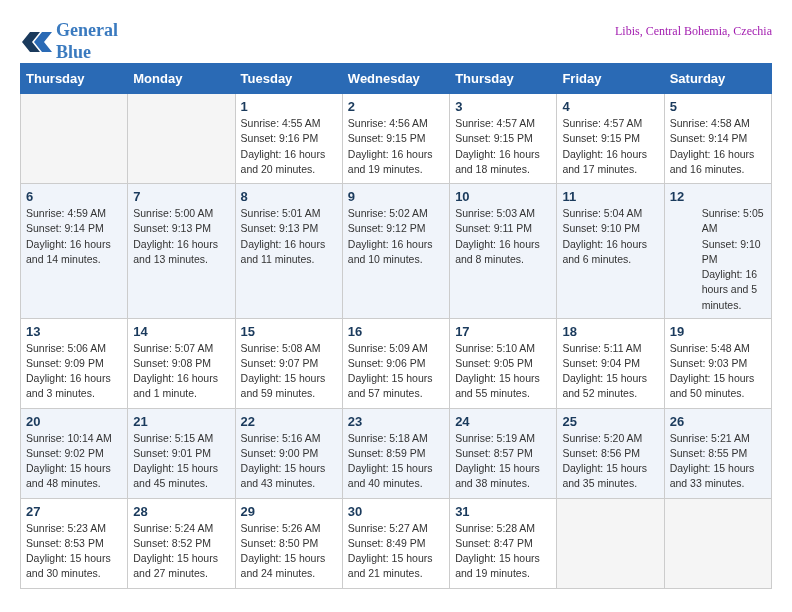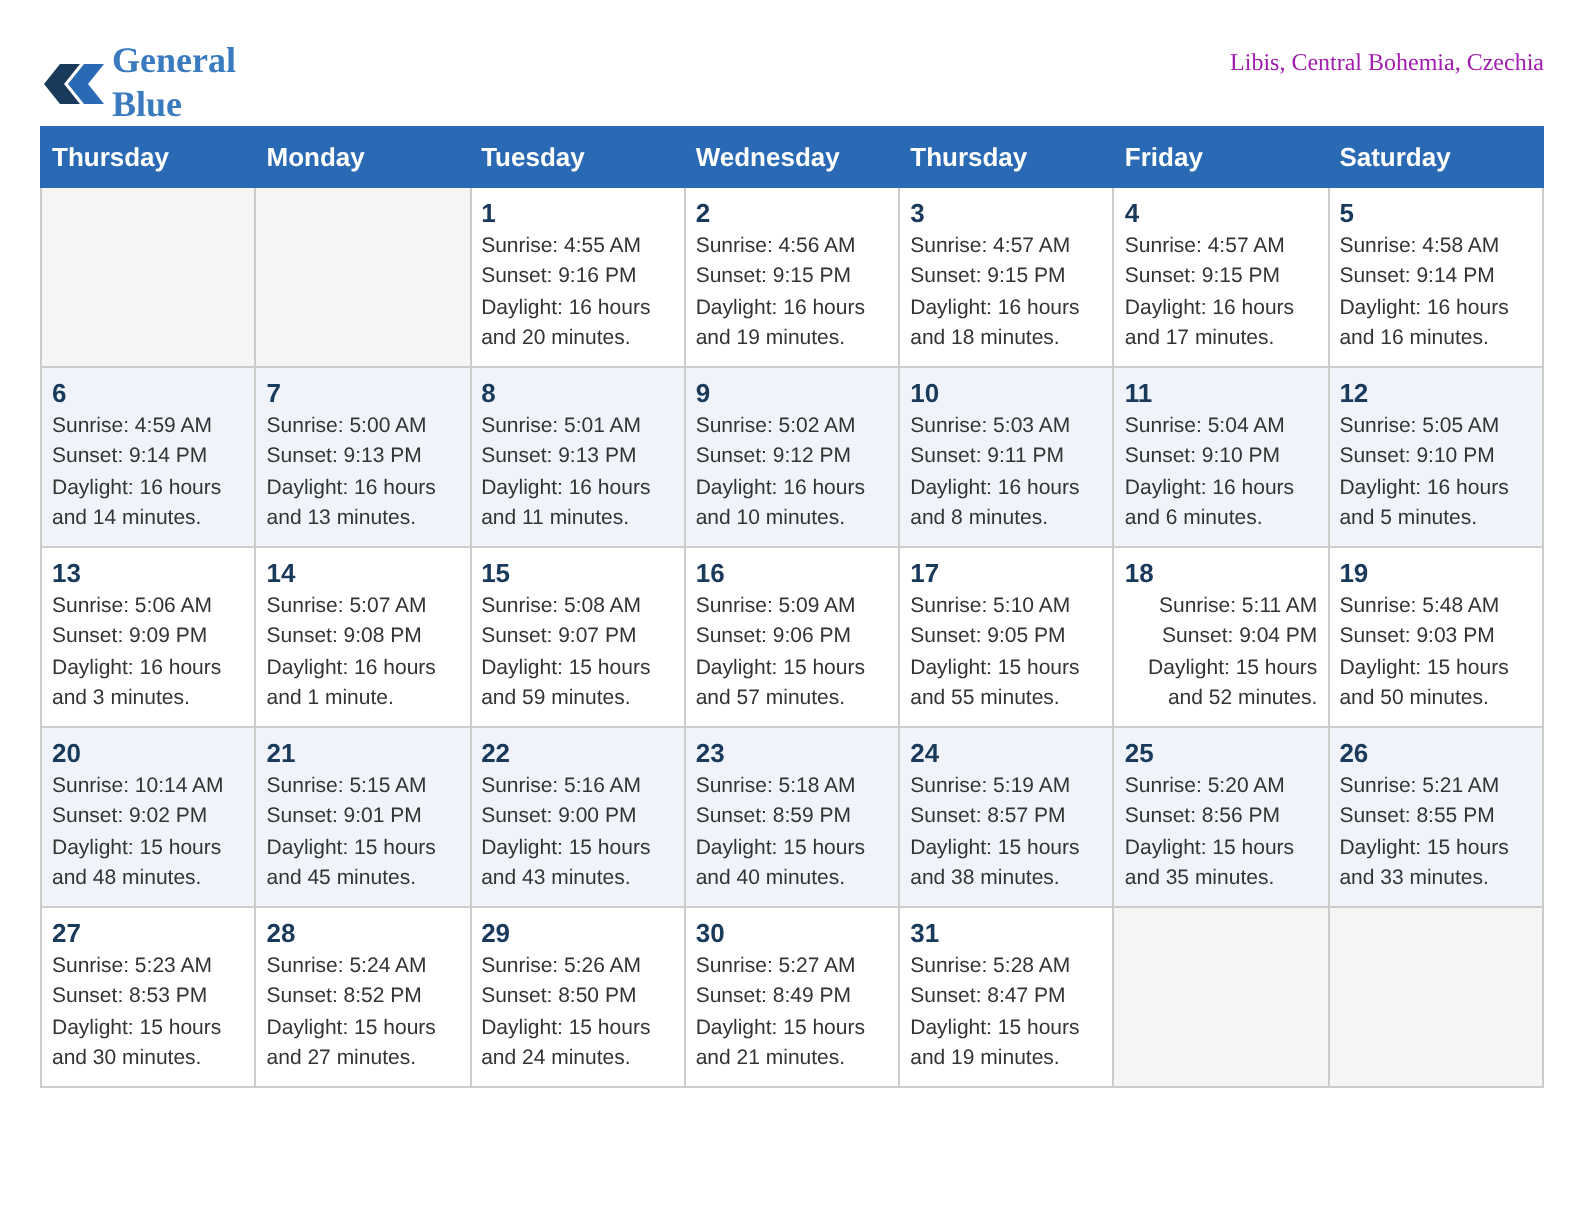--- a/index.html
+++ b/index.html
@@ -188,21 +188,21 @@
 Daylight: 16 hours and 8 minutes.</div>
         </td>
         <td>
           <span class="day-num">11</span>
           <div class="day-info" style="white-space: pre-line;">Sunrise: 5:04 AM
 Sunset: 9:10 PM
 Daylight: 16 hours and 6 minutes.</div>
         </td>
         <td>
           <span class="day-num">12</span>
-          <div class="day-info" style="white-space: pre-line;">Sunrise: 5:05 AM
+          <div class="day-info" style="white-space: pre-line; margin-left: 32px;">Sunrise: 5:05 AM
 Sunset: 9:10 PM
 Daylight: 16 hours and 5 minutes.</div>
         </td>
       </tr>
       <tr>
         <td>
           <span class="day-num">13</span>
           <div class="day-info" style="white-space: pre-line;">Sunrise: 5:06 AM
 Sunset: 9:09 PM
 Daylight: 16 hours and 3 minutes.</div>
@@ -226,21 +226,21 @@
 Daylight: 15 hours and 57 minutes.</div>
         </td>
         <td>
           <span class="day-num">17</span>
           <div class="day-info" style="white-space: pre-line;">Sunrise: 5:10 AM
 Sunset: 9:05 PM
 Daylight: 15 hours and 55 minutes.</div>
         </td>
         <td>
           <span class="day-num">18</span>
-          <div class="day-info" style="white-space: pre-line; text-align: right;">Sunrise: 5:11 AM
+          <div class="day-info" style="white-space: pre-line;">Sunrise: 5:11 AM
 Sunset: 9:04 PM
 Daylight: 15 hours and 52 minutes.</div>
         </td>
         <td>
           <span class="day-num">19</span>
           <div class="day-info" style="white-space: pre-line;">Sunrise: 5:48 AM
 Sunset: 9:03 PM
 Daylight: 15 hours and 50 minutes.</div>
         </td>
       </tr>

